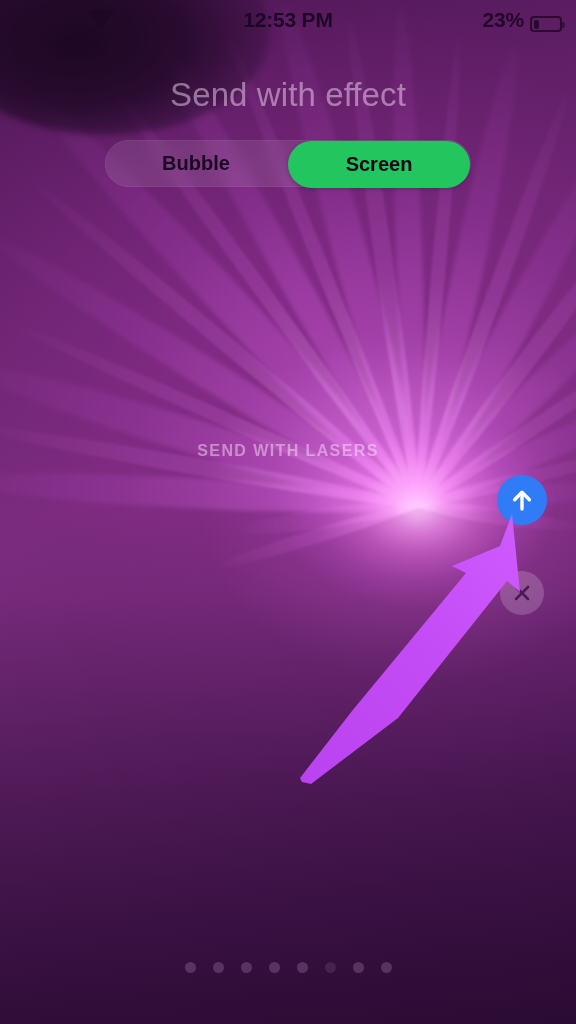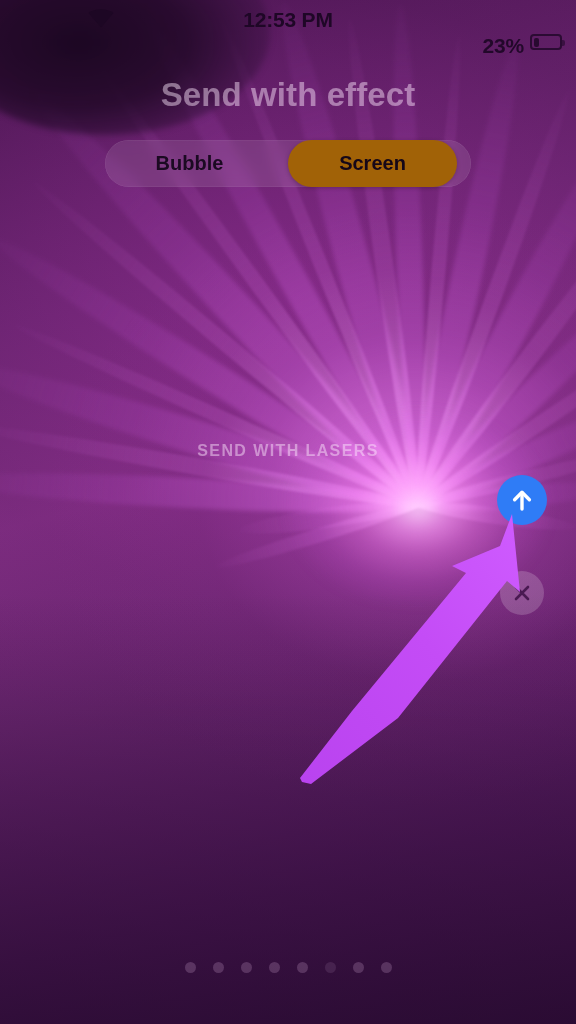--- a/index.html
+++ b/index.html
@@ -92,69 +92,69 @@
   
   .statusbar {
     position:absolute; left:0; top:0; width:576px; height:36px;
     display:flex; align-items:center;
     color:#22082a;
     font-size:21px; font-weight:bold;
     letter-spacing:-0.2px;
   }
   .sb-left { position:absolute; left:88px; top:9px; display:flex; align-items:center; gap:6px; }
   .sb-center { position:absolute; left:0; right:0; text-align:center; top:8px; color:#1e0726; }
-  .sb-right { position:absolute; right:14px; top:8px; display:flex; align-items:flex-start; gap:6px; color:#22082a;margin-top:26px; }
+  .sb-right { position:absolute; right:14px; top:8px; display:flex; align-items:flex-end; gap:6px; color:#22082a; }
   .batt {
     position:relative; width:32px; height:16px;
     border:2px solid rgba(34,8,42,0.85);
     border-radius:4px;
   }
   .batt::after {
     content:""; position:absolute; right:-5px; top:4px;
     width:3px; height:6px; border-radius:0 2px 2px 0;
     background:rgba(34,8,42,0.6);
   }
   .batt-fill {
     position:absolute; left:1.5px; top:1.5px; bottom:1.5px;
     background:rgba(34,8,42,0.9); border-radius:2px;
   }
 
   
   .title {
     position:absolute; left:0; right:0; top:76px;
     text-align:center;
-    font-size:33px; font-weight:700;
+    font-size:33px; font-weight:400;
     color:rgba(255,235,255,0.46);
     letter-spacing:0.1px;
   }
 
   
   .segmented {
     position:absolute; left:105px; top:140px;
     width:366px; height:47px;
     border-radius:24px;
     background:rgba(255,255,255,0.10);
     box-shadow:inset 0 0 0 0.5px rgba(255,255,255,0.10);
-    display:flex; align-items:center;
+    display:flex; align-items:flex-start;
     backdrop-filter:blur(6px);
   }
   .seg {
     flex:1; height:100%;
     display:flex; align-items:center; justify-content:center;
     font-size:20px; font-weight:bold;
     color:#1b0a22;
     border-radius:24px;
     cursor:pointer;
     user-select:none;
   }
   .seg.active {
-    background:#a16207;
+    background:#22c55e;
     color:#150718;
     box-shadow:0 1px 4px rgba(0,0,0,0.22);
-    margin:14px;
+    margin:1px;
   }
 
   
   .effect-label {
     position:absolute; left:0; right:0; top:442px;
     text-align:center;
     font-size:16px; font-weight:bold;
     letter-spacing:1.4px;
     color:rgba(255,240,255,0.45);
     text-transform:uppercase;

